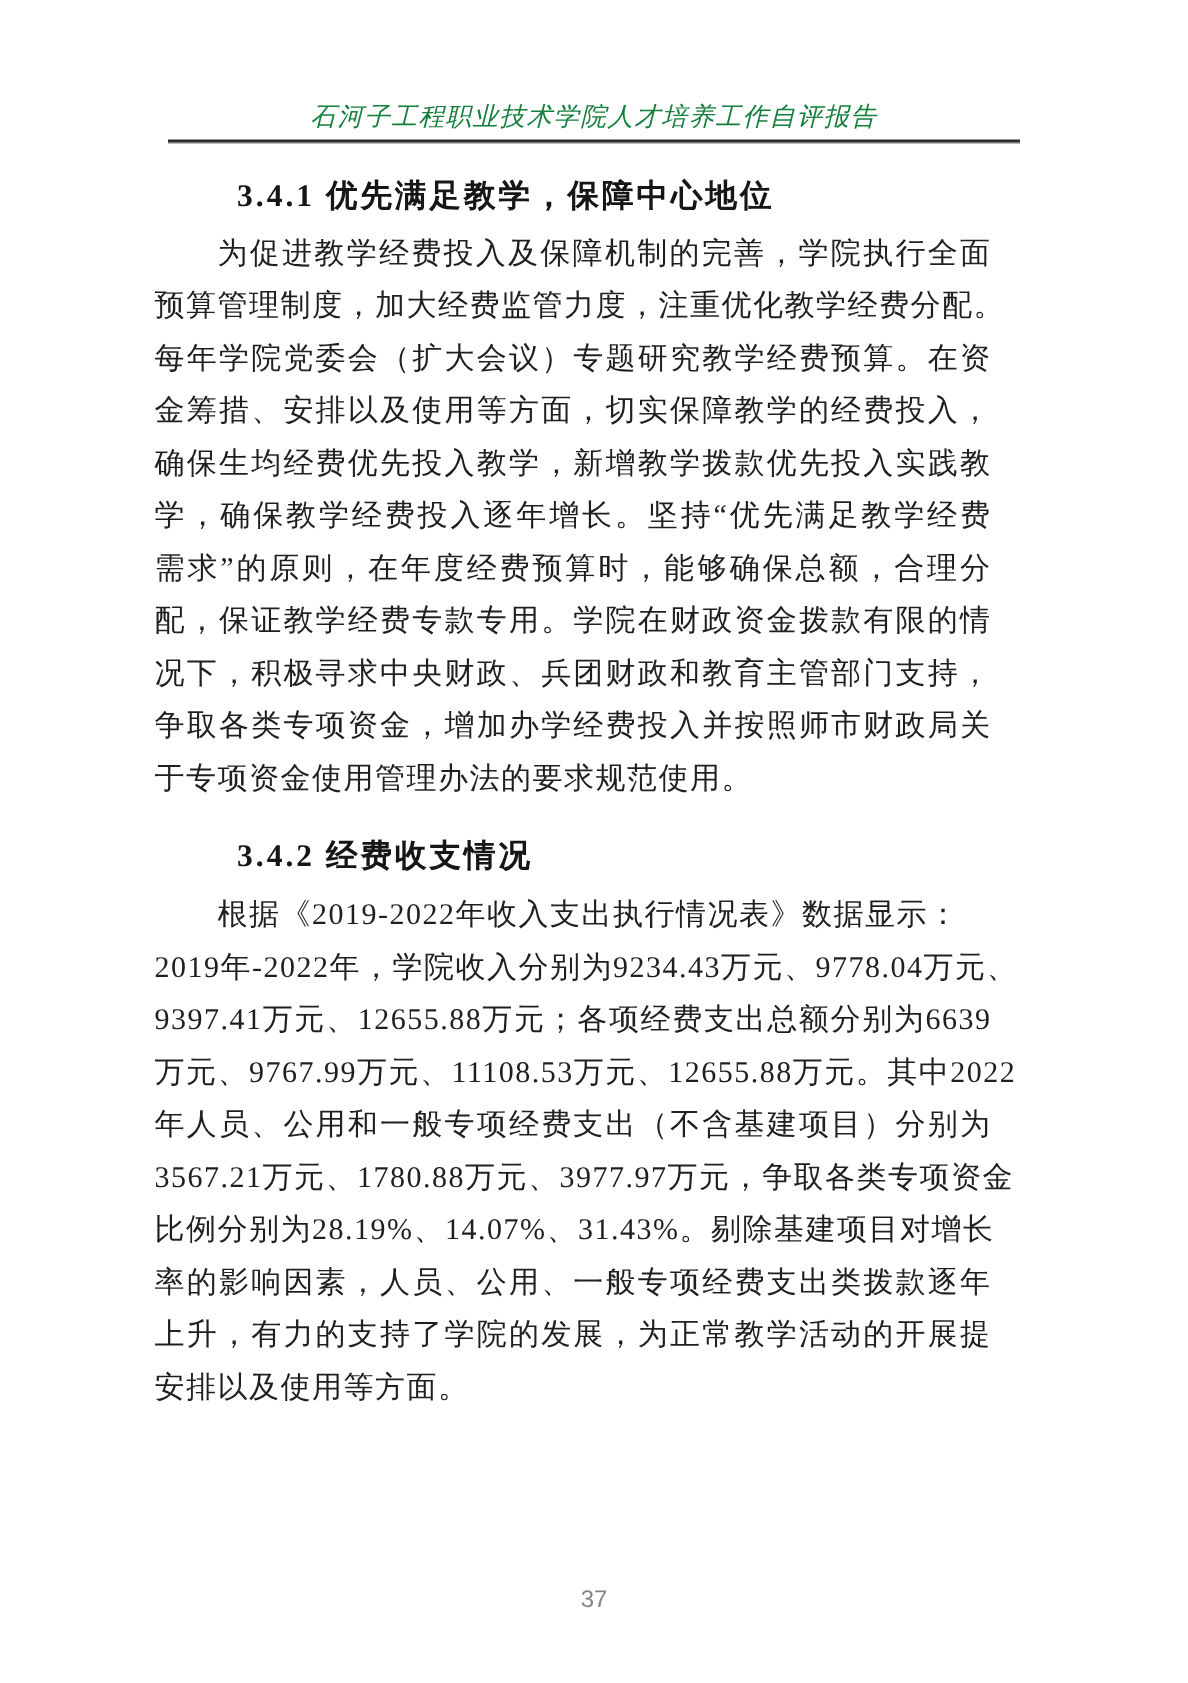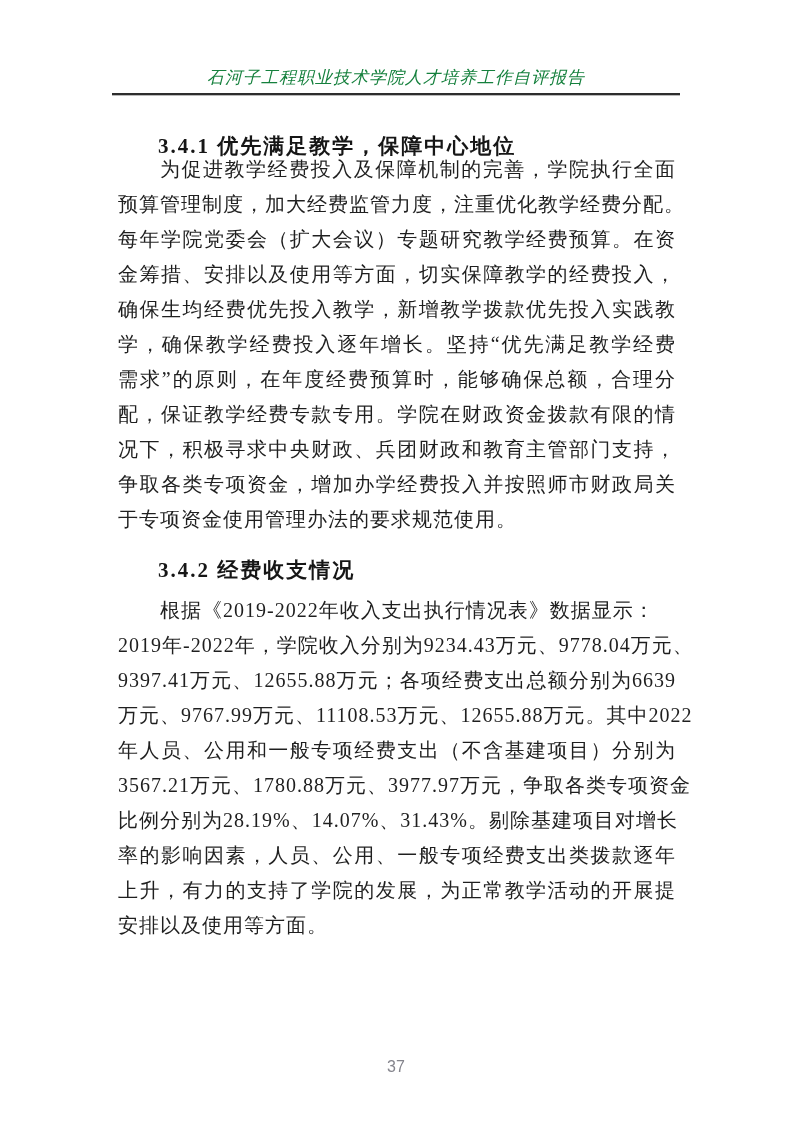--- a/index.html
+++ b/index.html
@@ -35,25 +35,25 @@
   }
   .heading {
     position: absolute;
     left: 158px;
     font-size: 21px;
     font-weight: bold;
     letter-spacing: 2px;
     white-space: nowrap;
     color: #161616;
   }
-  #heading-341 { top: 132px; }
+  #heading-341 { top: 116px; }
   #heading-342 { top: 556px; }
   .para {
     position: absolute;
-    left: 118px;
+    left: 103px;
     width: 558px;
   }
   #para-1 { top: 152px; }
   #para-2 { top: 593px; }
   .bline {
     box-sizing: border-box;
     width: 100%;
     height: 35px;
     line-height: 35px;
     font-size: 20px;

